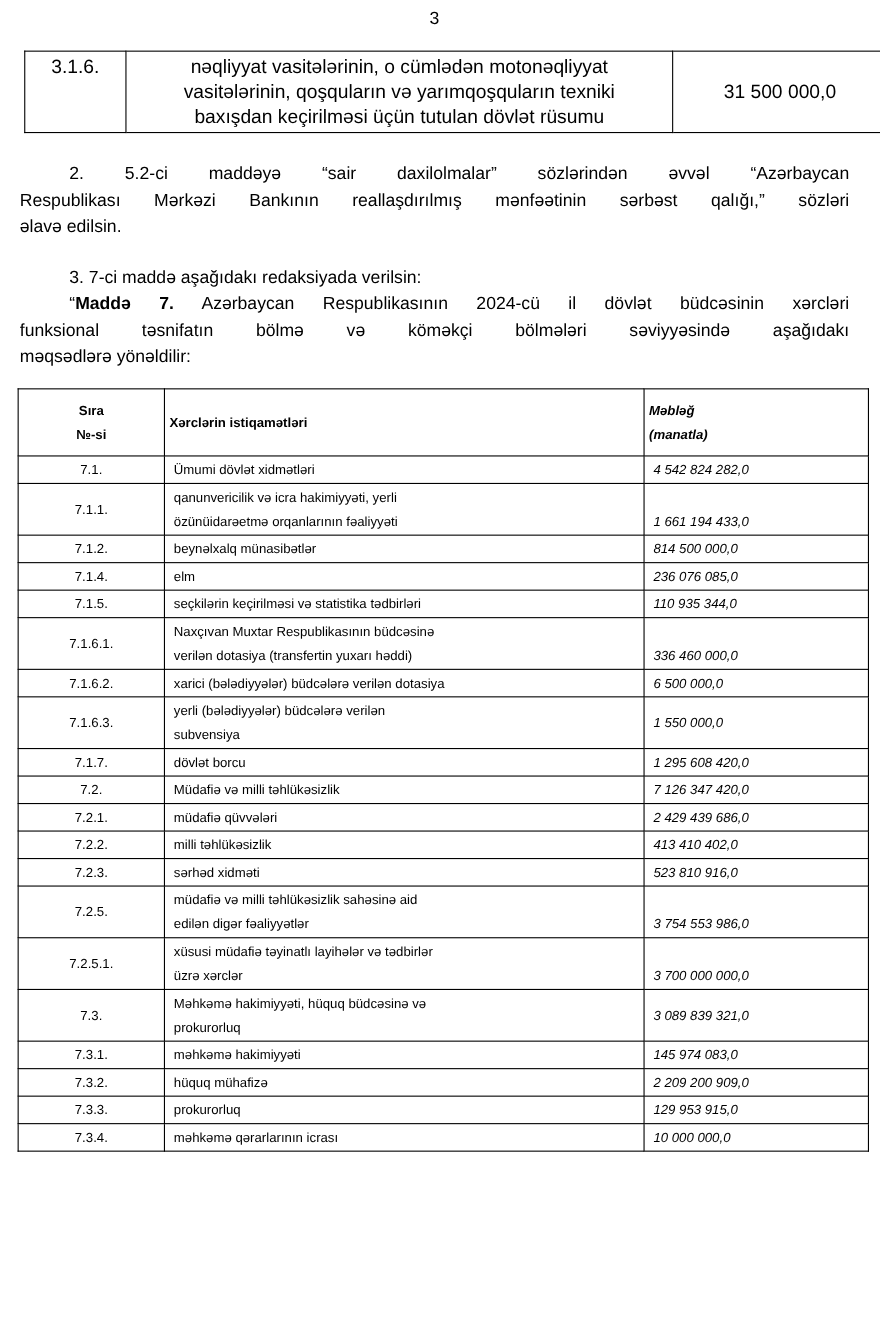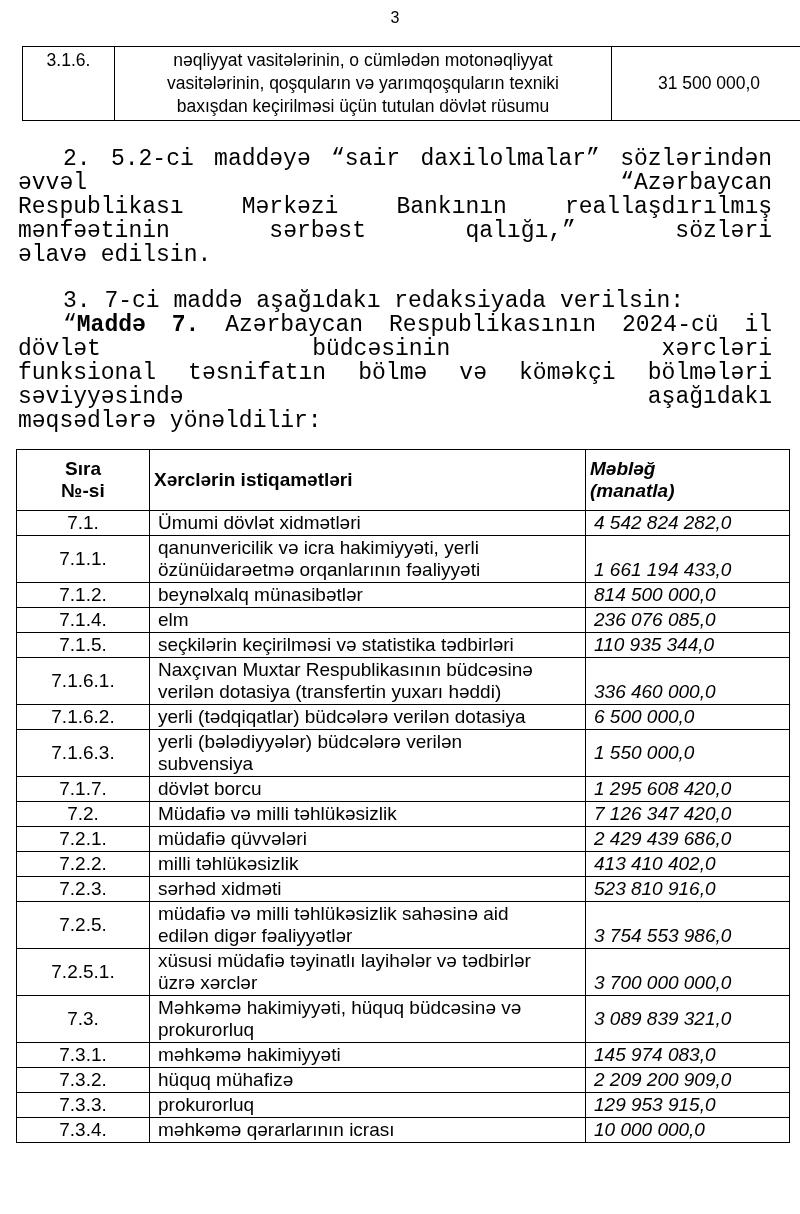--- a/index.html
+++ b/index.html
@@ -14,28 +14,28 @@
   }
   table{border-collapse:collapse;table-layout:fixed;}
   td,th{border:1px solid #000;}
   
   .top-table{width:733px;margin-left:4px;font-size:17.5px;line-height:23px;}
   .top-table td{padding:2px 8px;}
   .top-table .t-no{width:75px;text-align:center;vertical-align:top;}
   .top-table .t-text{width:480px;text-align:center;vertical-align:top;white-space:pre-line;}
   .top-table .t-amt{width:178px;text-align:center;vertical-align:middle;}
   
-  .para{margin:0;font-size:23px;line-height:24px;font-family:Liberation Mono, monospace;}
+  .para{margin:0;font-size:16px;line-height:24px;}
   .p2{margin-top:26px;}
   .p3{margin-top:22px;}
   .pline{display:block;text-align:justify;}
   .just{text-align-last:justify;}
   .indent{text-indent:45px;}
   
-  .main-table{width:746px;margin-left:-2px;margin-top:16px;font-size:19px;line-height:22px;}
+  .main-table{width:746px;margin-left:-2px;margin-top:16px;font-size:12px;line-height:22px;}
   .main-table th{font-weight:bold;text-align:center;vertical-align:middle;padding:8px 4px;white-space:pre-line;}
   .main-table td{padding:1px 8px;}
   .main-table .c-no{width:124px;text-align:center;vertical-align:middle;}
   .main-table .c-text{width:427px;text-align:left;vertical-align:middle;white-space:pre-line;}
   .main-table .c-amt{width:195px;text-align:left;vertical-align:middle;font-style:italic;}
   .main-table .vb{vertical-align:bottom;}
 </style>
 </head>
 <body>
 
@@ -109,21 +109,21 @@
           <td class="c-amt">110 935 344,0</td>
         </tr>
         <tr>
           <td class="c-no">7.1.6.1.</td>
           <td class="c-text">Naxçıvan Muxtar Respublikasının büdcəsinə
 verilən dotasiya (transfertin yuxarı həddi)</td>
           <td class="c-amt vb">336 460 000,0</td>
         </tr>
         <tr>
           <td class="c-no">7.1.6.2.</td>
-          <td class="c-text">yerli (tədqiqatlar) büdcələrə verilən dotasiya</td>
+          <td class="c-text">xarici (bələdiyyələr) büdcələrə verilən dotasiya</td>
           <td class="c-amt">6 500 000,0</td>
         </tr>
         <tr>
           <td class="c-no">7.1.6.3.</td>
           <td class="c-text">yerli (bələdiyyələr) büdcələrə verilən
 subvensiya</td>
           <td class="c-amt">1 550 000,0</td>
         </tr>
         <tr>
           <td class="c-no">7.1.7.</td>

